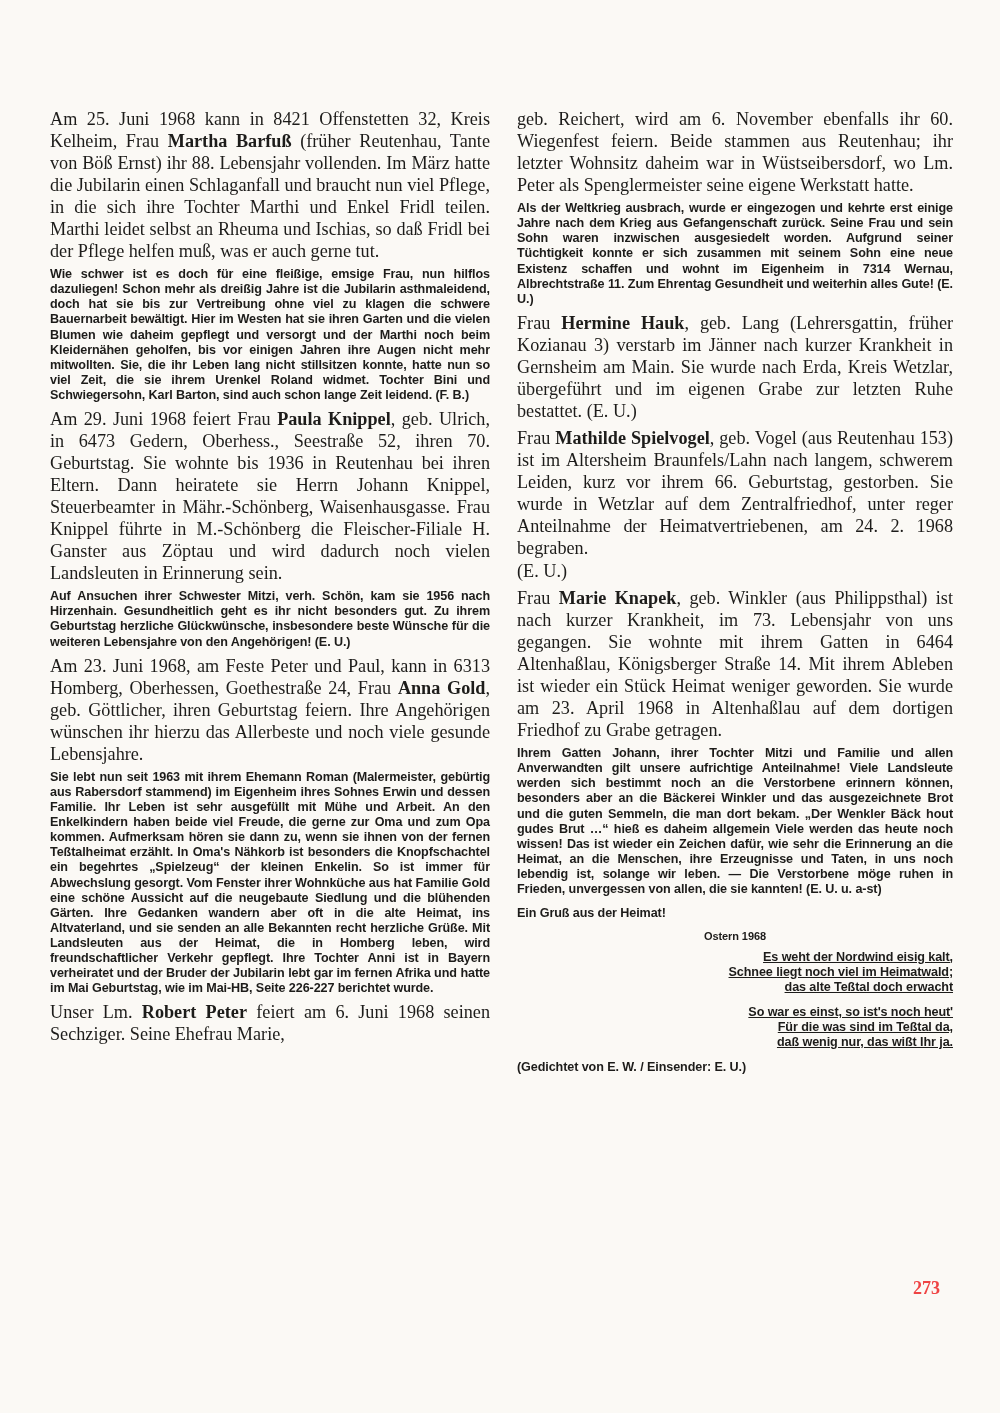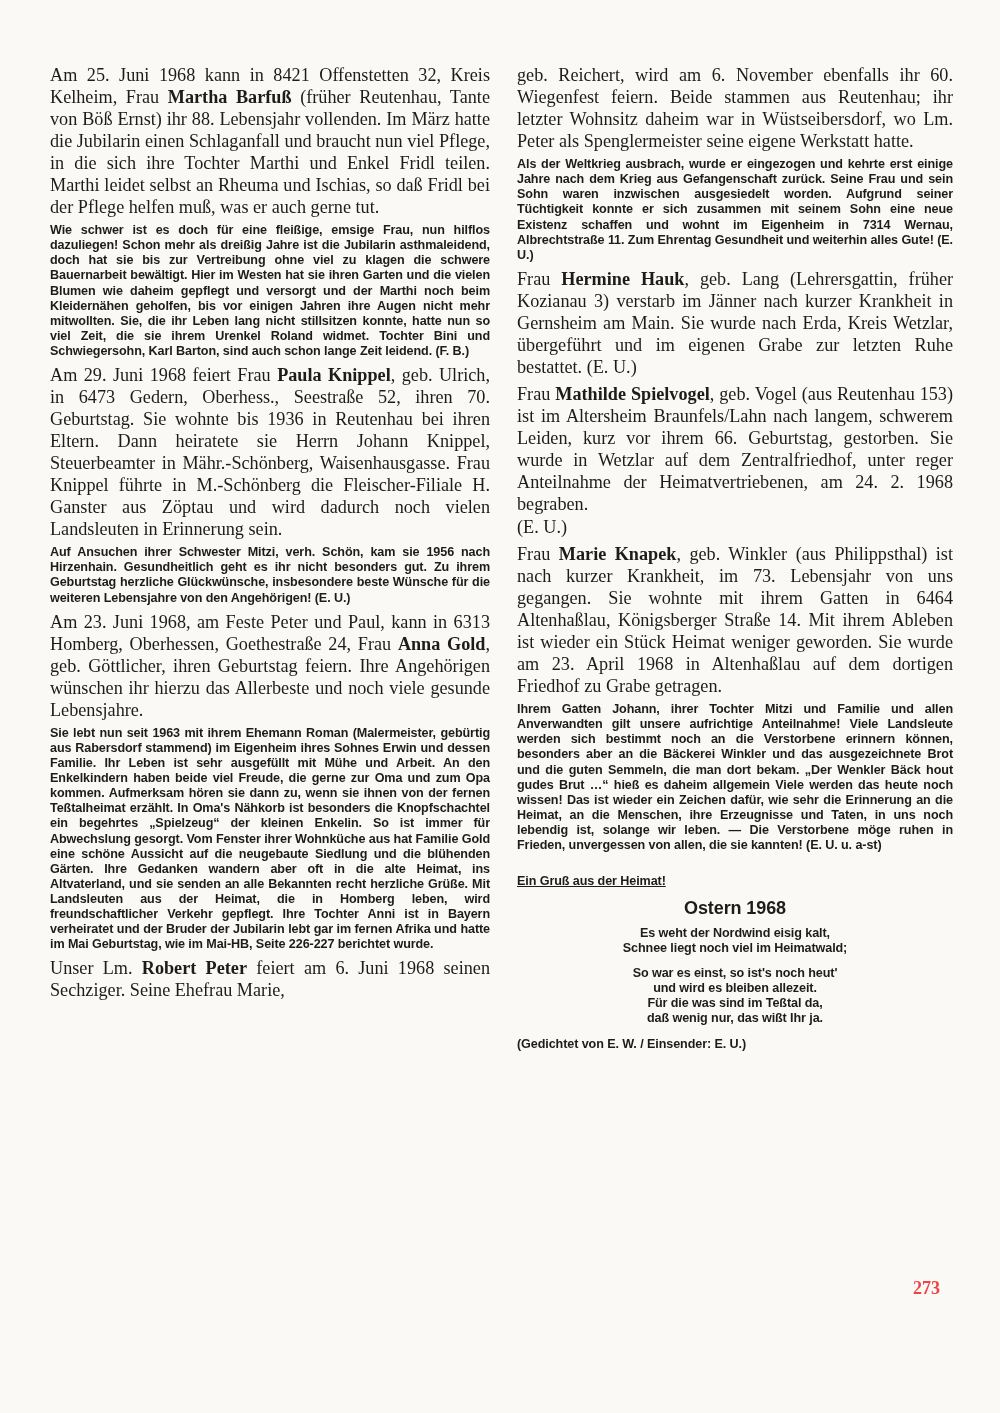--- a/index.html
+++ b/index.html
@@ -8,21 +8,21 @@
     background: #e9e7e1;
   }
   .page {
     position: relative;
     width: 1000px;
     height: 1413px;
     margin: 0 auto;
     background: #fbf9f5;
     color: #1d1c1a;
     box-sizing: border-box;
-    padding: 64px 47px 40px 50px;
+    padding: 108px 47px 40px 50px;
     overflow: hidden;
   }
   .columns {
     display: flex;
     gap: 27px;
     align-items: flex-start;
   }
   .column { box-sizing: border-box; }
   .column.left  { flex: 0 0 440px; width: 440px; }
   .column.right { flex: 0 0 436px; width: 436px; }
@@ -45,24 +45,24 @@
     font-weight: bold;
     font-size: 12.6px;
     line-height: 1.2;
     letter-spacing: -0.1px;
   }
   .para.small {
     text-align: justify;
     hyphens: auto;
     -webkit-hyphens: auto;
   }
-  .para.small.lead-space { margin-top: 21px; text-decoration: underline; }
-  .para.small-center { text-align: center; margin: 9px 0 6px 0; font-size: 18px; }
+  .para.small.lead-space { margin-top: 9px; }
+  .para.small-center { text-align: center; margin: 9px 0 6px 0; font-size: 11px; }
   .para.small-right  { text-align: left; margin-top: 2px; }
-  .para.poem { margin: 0 0 10px 0; text-align: center; }
+  .para.poem { margin: 0 0 10px 0; text-align: right; text-decoration: underline; }
   .para.poem .line { display: block; }
 
   .page-number {
     position: absolute;
     right: 60px;
     top: 1278px;
     font-family: "Liberation Serif", serif;
     font-weight: bold;
     font-size: 18px;
     color: #ef4444;
@@ -88,24 +88,24 @@
         <p class="para body"><span>Frau </span><span class="bold">Hermine Hauk</span><span>, geb. Lang (Lehrersgattin, früher Kozianau 3) verstarb im Jänner nach kurzer Krankheit in Gernsheim am Main. Sie wurde nach Erda, Kreis Wetzlar, übergeführt und im eigenen Grabe zur letzten Ruhe bestattet. (E. U.)</span></p>
         <p class="para body"><span>Frau </span><span class="bold">Mathilde Spielvogel</span><span>, geb. Vogel (aus Reutenhau 153) ist im Altersheim Braunfels/Lahn nach langem, schwerem Leiden, kurz vor ihrem 66. Geburtstag, gestorben. Sie wurde in Wetzlar auf dem Zentralfriedhof, unter reger Anteilnahme der Heimatvertriebenen, am 24. 2. 1968 begraben.</span></p>
         <p class="para body-right"><span>(E. U.)</span></p>
         <p class="para body"><span>Frau </span><span class="bold">Marie Knapek</span><span>, geb. Winkler (aus Philippsthal) ist nach kurzer Krankheit, im 73. Lebensjahr von uns gegangen. Sie wohnte mit ihrem Gatten in 6464 Altenhaßlau, Königsberger Straße 14. Mit ihrem Ableben ist wieder ein Stück Heimat weniger geworden. Sie wurde am 23. April 1968 in Altenhaßlau auf dem dortigen Friedhof zu Grabe getragen.</span></p>
         <p class="para small"><span>Ihrem Gatten Johann, ihrer Tochter Mitzi und Familie und allen Anverwandten gilt unsere aufrichtige Anteilnahme! Viele Landsleute werden sich bestimmt noch an die Verstorbene erinnern können, besonders aber an die Bäckerei Winkler und das ausgezeichnete Brot und die guten Semmeln, die man dort bekam. „Der Wenkler Bäck hout gudes Brut …“ hieß es daheim allgemein Viele werden das heute noch wissen! Das ist wieder ein Zeichen dafür, wie sehr die Erinnerung an die Heimat, an die Menschen, ihre Erzeugnisse und Taten, in uns noch lebendig ist, solange wir leben. — Die Verstorbene möge ruhen in Frieden, unvergessen von allen, die sie kannten! (E. U. u. a-st)</span></p>
         <p class="para small lead-space"><span>Ein Gruß aus der Heimat!</span></p>
         <p class="para small-center"><span>Ostern 1968</span></p>
         <p class="para poem">
           <span class="line">Es weht der Nordwind eisig kalt,</span>
           <span class="line">Schnee liegt noch viel im Heimatwald;</span>
+          <span class="line">das alte Teßtal doch erwacht</span>
         </p>
         <p class="para poem">
           <span class="line">So war es einst, so ist's noch heut'</span>
-          <span class="line">und wird es bleiben allezeit.</span>
           <span class="line">Für die was sind im Teßtal da,</span>
           <span class="line">daß wenig nur, das wißt Ihr ja.</span>
         </p>
         <p class="para small-right"><span>(Gedichtet von E. W. / Einsender: E. U.)</span></p>
       </div>
   </div>
   <div class="page-number">273</div>
 </div>
 
 </body></html>

